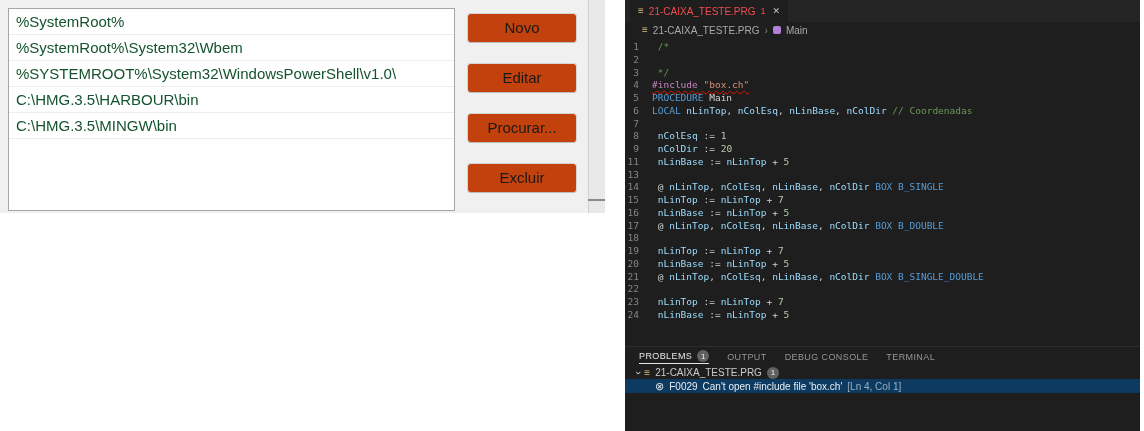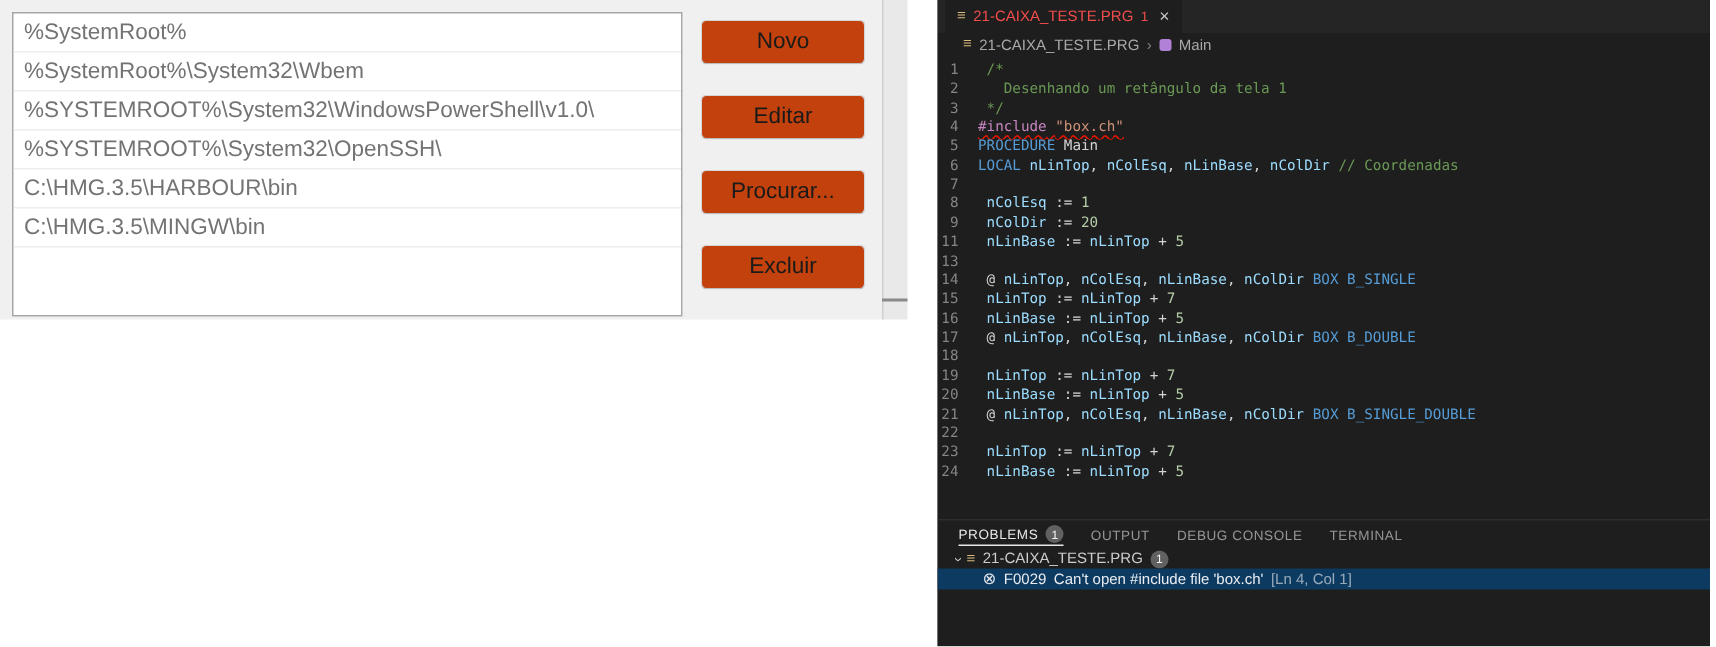--- a/index.html
+++ b/index.html
@@ -4,21 +4,21 @@
 <style>
   html,body{margin:0;padding:0;background:#ffffff;}
   *{box-sizing:border-box;}
   body{font-family:"Liberation Sans",sans-serif;}
   #canvas{position:relative;width:1144px;height:431px;background:#ffffff;overflow:hidden;}
 
   
   #env-dialog{position:absolute;left:0;top:0;width:588px;height:213px;background:#f0f0f0;}
   #env-list{position:absolute;left:8px;top:8px;width:447px;height:203px;background:#ffffff;
             border:1px solid #a6a6a6;overflow:hidden;}
-  .env-row{height:26px;line-height:25px;padding:0 7px;font-size:15px;color:#737373;
+  .env-row{height:26px;line-height:25px;padding:0 7px;font-size:15px;color:#14532d;
            border-bottom:1px solid #ededed;white-space:nowrap;overflow:hidden;}
   .env-row.selected{background:#0078d7;color:#ffffff;border-bottom:1px solid #0078d7;}
   .env-btn{position:absolute;left:467px;width:110px;height:30px;background:#c2410c;
            border:1px solid #d5d5d5;border-bottom-color:#bdbdbd;border-radius:4px;
            font-size:15px;color:#1a1a1a;text-align:center;line-height:27px;font-family:"Liberation Sans",sans-serif;}
   #env-edge-strip{position:absolute;left:588px;top:0;width:17px;height:213px;background:#e9e9e9;
                   border-left:1px solid #cfcfcf;}
   #env-edge-line{position:absolute;left:588px;top:199px;width:17px;height:2px;background:#8a8a8a;}
 
   
@@ -67,21 +67,20 @@
 </head>
 <body>
 
 <div id="canvas">
 
   <div id="env-dialog">
     <div id="env-list">
         <div class="env-row">%SystemRoot%</div>
         <div class="env-row">%SystemRoot%\System32\Wbem</div>
         <div class="env-row">%SYSTEMROOT%\System32\WindowsPowerShell\v1.0\</div>
-        <div class="env-row">%SYSTEMROOT%\System32\OpenSSH\</div>
         <div class="env-row">C:\HMG.3.5\HARBOUR\bin</div>
         <div class="env-row">C:\HMG.3.5\MINGW\bin</div>
       </div>
     <div class="env-btn" style="top:13px">Novo</div>
     <div class="env-btn" style="top:63px">Editar</div>
     <div class="env-btn" style="top:113px">Procurar...</div>
     <div class="env-btn" style="top:163px">Excluir</div>
   </div>
   <div id="env-edge-strip"></div>
   <div id="env-edge-line"></div>
@@ -100,21 +99,21 @@
     <div id="vs-breadcrumb">
       <span class="file-icon">≡</span>
       <span class="crumb">21-CAIXA_TESTE.PRG</span>
       <span class="crumb-sep">›</span>
       <span class="symbol-icon"></span>
       <span class="crumb">Main</span>
     </div>
 
     <div id="vs-editor">
         <div class="code-line"><span class="gutter">1</span><span class="code-text"><span class="tk-c"> /*</span></span></div>
-        <div class="code-line"><span class="gutter">2</span><span class="code-text"><span class="tk-c">   Desenhando um retângulo da tela 1</span></span></div>
+        <div class="code-line"><span class="gutter">2</span></div>
         <div class="code-line"><span class="gutter">3</span><span class="code-text"><span class="tk-c"> */</span></span></div>
         <div class="code-line"><span class="gutter">4</span><span class="code-text"><span class="squiggle"><span class="tk-p">#include</span><span class="tk-x"> </span><span class="tk-s">"box.ch"</span></span></span></div>
         <div class="code-line"><span class="gutter">5</span><span class="code-text"><span class="tk-k">PROCEDURE</span><span class="tk-x"> Main</span></span></div>
         <div class="code-line"><span class="gutter">6</span><span class="code-text"><span class="tk-k">LOCAL</span><span class="tk-x"> </span><span class="tk-v">nLinTop</span><span class="tk-x">, </span><span class="tk-v">nColEsq</span><span class="tk-x">, </span><span class="tk-v">nLinBase</span><span class="tk-x">, </span><span class="tk-v">nColDir</span><span class="tk-x"> </span><span class="tk-c">// Coordenadas</span></span></div>
         <div class="code-line"><span class="gutter">7</span><span class="code-text"></span></div>
         <div class="code-line"><span class="gutter">8</span><span class="code-text"><span class="tk-x"> </span><span class="tk-v">nColEsq</span><span class="tk-x"> := </span><span class="tk-n">1</span></span></div>
         <div class="code-line"><span class="gutter">9</span><span class="code-text"><span class="tk-x"> </span><span class="tk-v">nColDir</span><span class="tk-x"> := </span><span class="tk-n">20</span></span></div>
         <div class="code-line"><span class="gutter">11</span><span class="code-text"><span class="tk-x"> </span><span class="tk-v">nLinBase</span><span class="tk-x"> := </span><span class="tk-v">nLinTop</span><span class="tk-x"> + </span><span class="tk-n">5</span></span></div>
         <div class="code-line"><span class="gutter">13</span><span class="code-text"></span></div>
         <div class="code-line"><span class="gutter">14</span><span class="code-text"><span class="tk-x"> @ </span><span class="tk-v">nLinTop</span><span class="tk-x">, </span><span class="tk-v">nColEsq</span><span class="tk-x">, </span><span class="tk-v">nLinBase</span><span class="tk-x">, </span><span class="tk-v">nColDir</span><span class="tk-x"> </span><span class="tk-k">BOX B_SINGLE</span></span></div>

